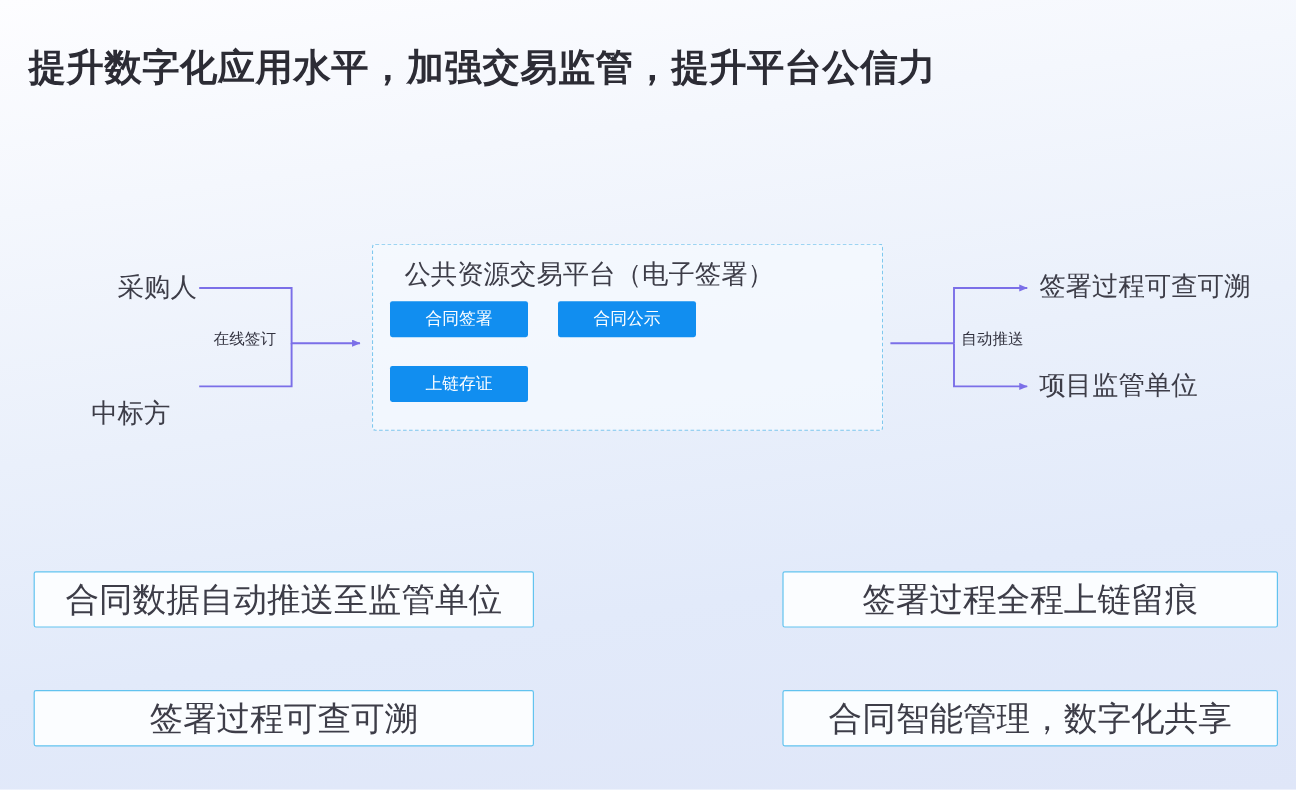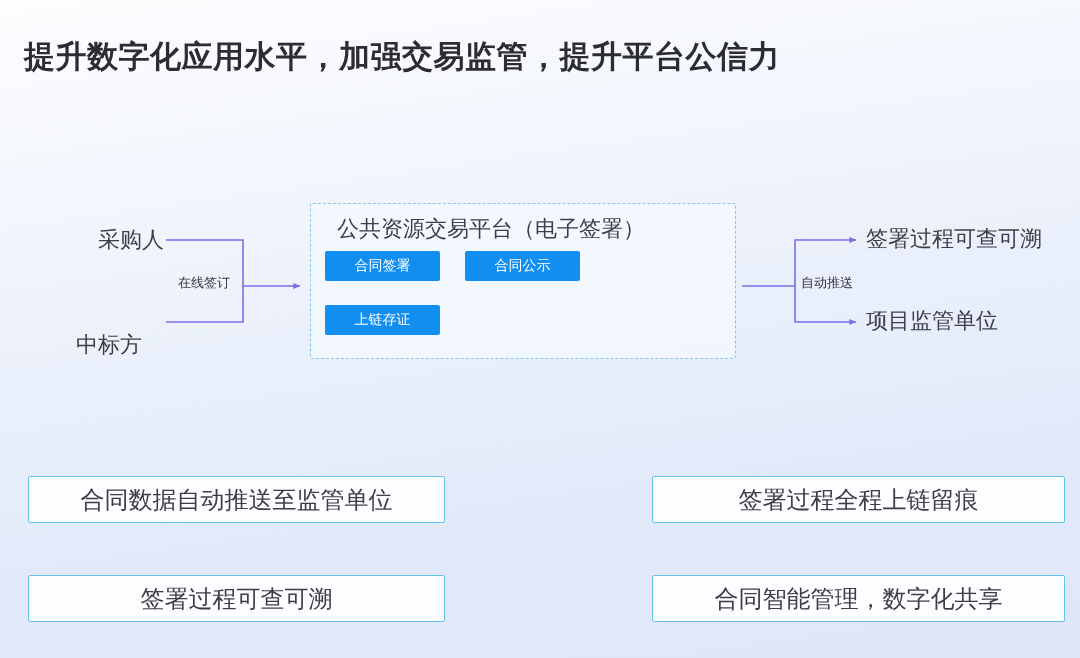--- a/index.html
+++ b/index.html
@@ -126,21 +126,21 @@
   .benefit {
     position: absolute;
     box-sizing: border-box;
     height: 47px;
     border: 1px solid #62c3ef;
     background: #fbfdff;
     border-radius: 2px;
     display: flex;
     align-items: center;
     justify-content: center;
-    font-size: 24px;
+    font-size: 28px;
     color: #3d3d48;
     white-space: nowrap;
   }
   .benefit-l1 { left: 28px;  top: 476px; width: 417px; }
   .benefit-r1 { left: 652px; top: 476px; width: 413px; font-family: Liberation Mono, monospace; }
   .benefit-l2 { left: 28px;  top: 575px; width: 417px; }
   .benefit-r2 { left: 652px; top: 575px; width: 413px; }
 </style>
 </head>
 <body>

